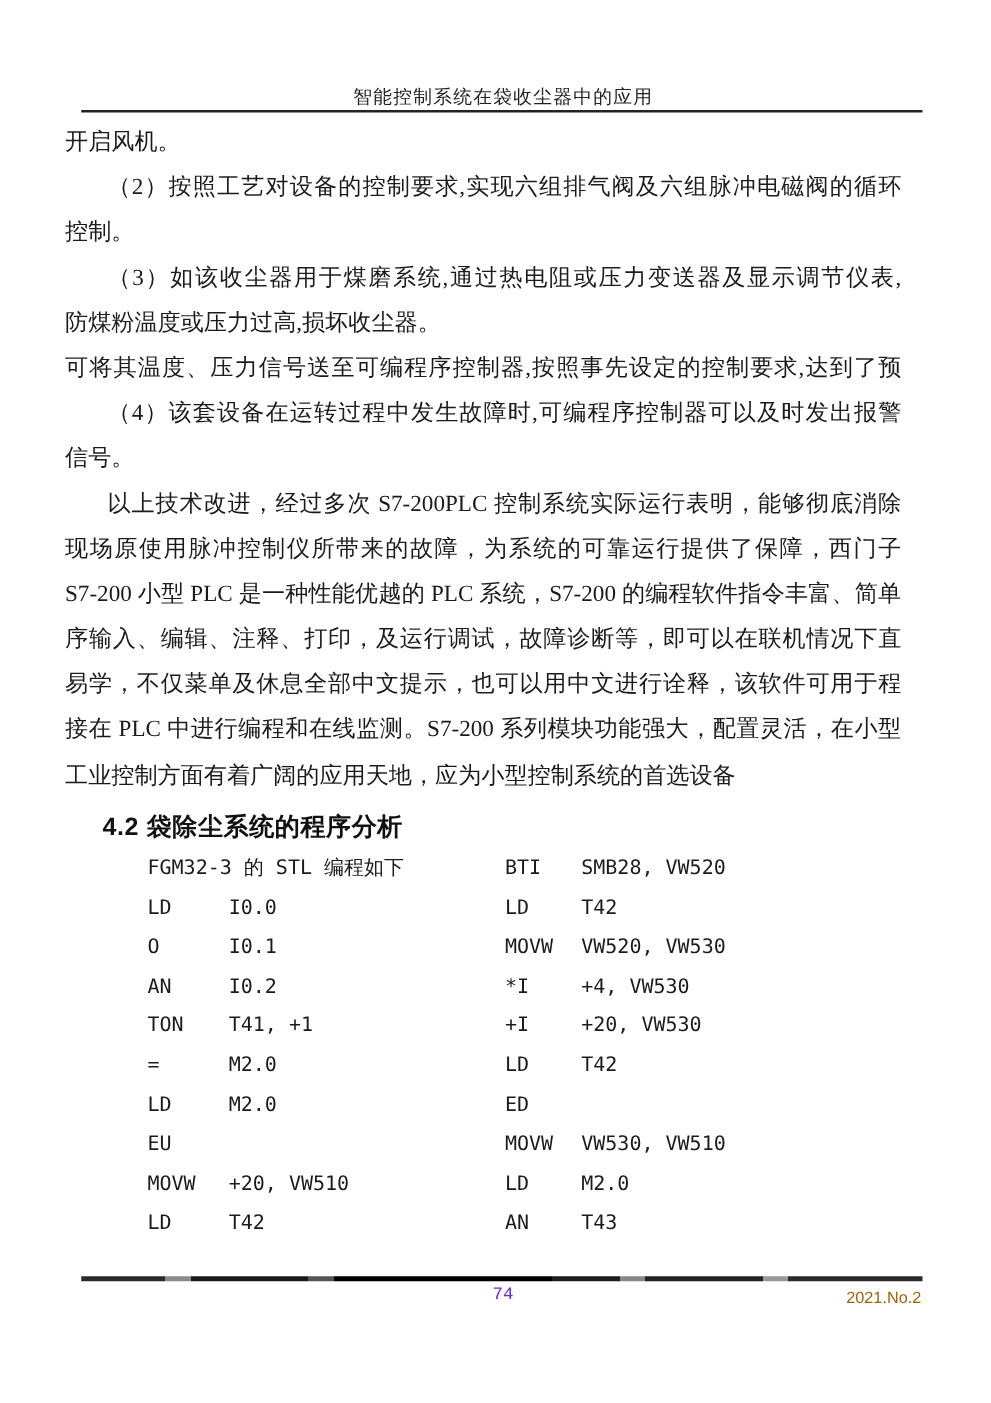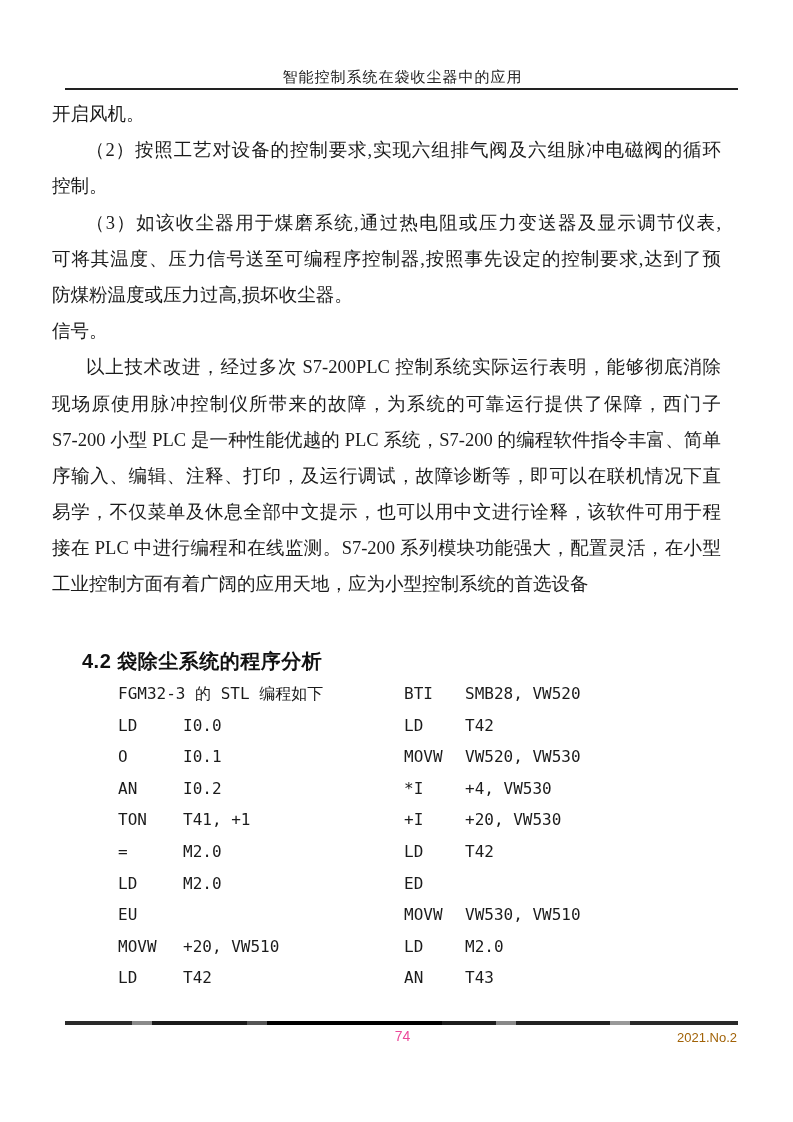--- a/index.html
+++ b/index.html
@@ -81,23 +81,23 @@
     background: linear-gradient(90deg,
       #2a2a2a 0 10%, #8a8a8a 10% 13%, #1a1a1a 13% 27%,
       #555555 27% 30%, #000000 30% 56%, #1d1d1d 56% 64%,
       #888888 64% 67%, #222222 67% 81%, #999999 81% 84%,
       #2a2a2a 84% 100%);
   }
   .footer-page {
     position: absolute;
     top: 1028px; left: 68px; width: 669px;
     text-align: center;
-    font-family: Liberation Sans, sans-serif;
+    font-family: Liberation Mono, monospace;
     font-size: 14px;
-    color: #ec4899;
+    color: #6d28d9;
   }
   .footer-issue {
     position: absolute;
     top: 1030px; right: 56px;
     font-family: "Liberation Sans", "DejaVu Sans", sans-serif;
     font-size: 13px;
     color: #a16207;
   }
 </style>
 </head>
@@ -106,22 +106,23 @@
 <div class="page">
 
   <div class="header-title">智能控制系统在袋收尘器中的应用</div>
   <div class="header-rule"></div>
 
   <div class="body-text">
     <div class="bline">开启风机。</div>
     <div class="bline j ind">（2）按照工艺对设备的控制要求,实现六组排气阀及六组脉冲电磁阀的循环</div>
     <div class="bline">控制。</div>
     <div class="bline j ind">（3）如该收尘器用于煤磨系统,通过热电阻或压力变送器及显示调节仪表,</div>
+    <div class="bline">防煤粉温度或压力过高,损坏收尘器。</div>
     <div class="bline j">可将其温度、压力信号送至可编程序控制器,按照事先设定的控制要求,达到了预</div>
-    <div class="bline">防煤粉温度或压力过高,损坏收尘器。</div>
+    <div class="bline j ind">（4）该套设备在运转过程中发生故障时,可编程序控制器可以及时发出报警</div>
     <div class="bline">信号。</div>
     <div class="bline j ind">以上技术改进，经过多次 S7-200PLC 控制系统实际运行表明，能够彻底消除</div>
     <div class="bline j">现场原使用脉冲控制仪所带来的故障，为系统的可靠运行提供了保障，西门子</div>
     <div class="bline j">S7-200 小型 PLC 是一种性能优越的 PLC 系统，S7-200 的编程软件指令丰富、简单</div>
     <div class="bline j">序输入、编辑、注释、打印，及运行调试，故障诊断等，即可以在联机情况下直</div>
     <div class="bline j">易学，不仅菜单及休息全部中文提示，也可以用中文进行诠释，该软件可用于程</div>
     <div class="bline j">接在 PLC 中进行编程和在线监测。S7-200 系列模块功能强大，配置灵活，在小型</div>
     <div class="bline">工业控制方面有着广阔的应用天地，应为小型控制系统的首选设备</div>
   </div>
 

